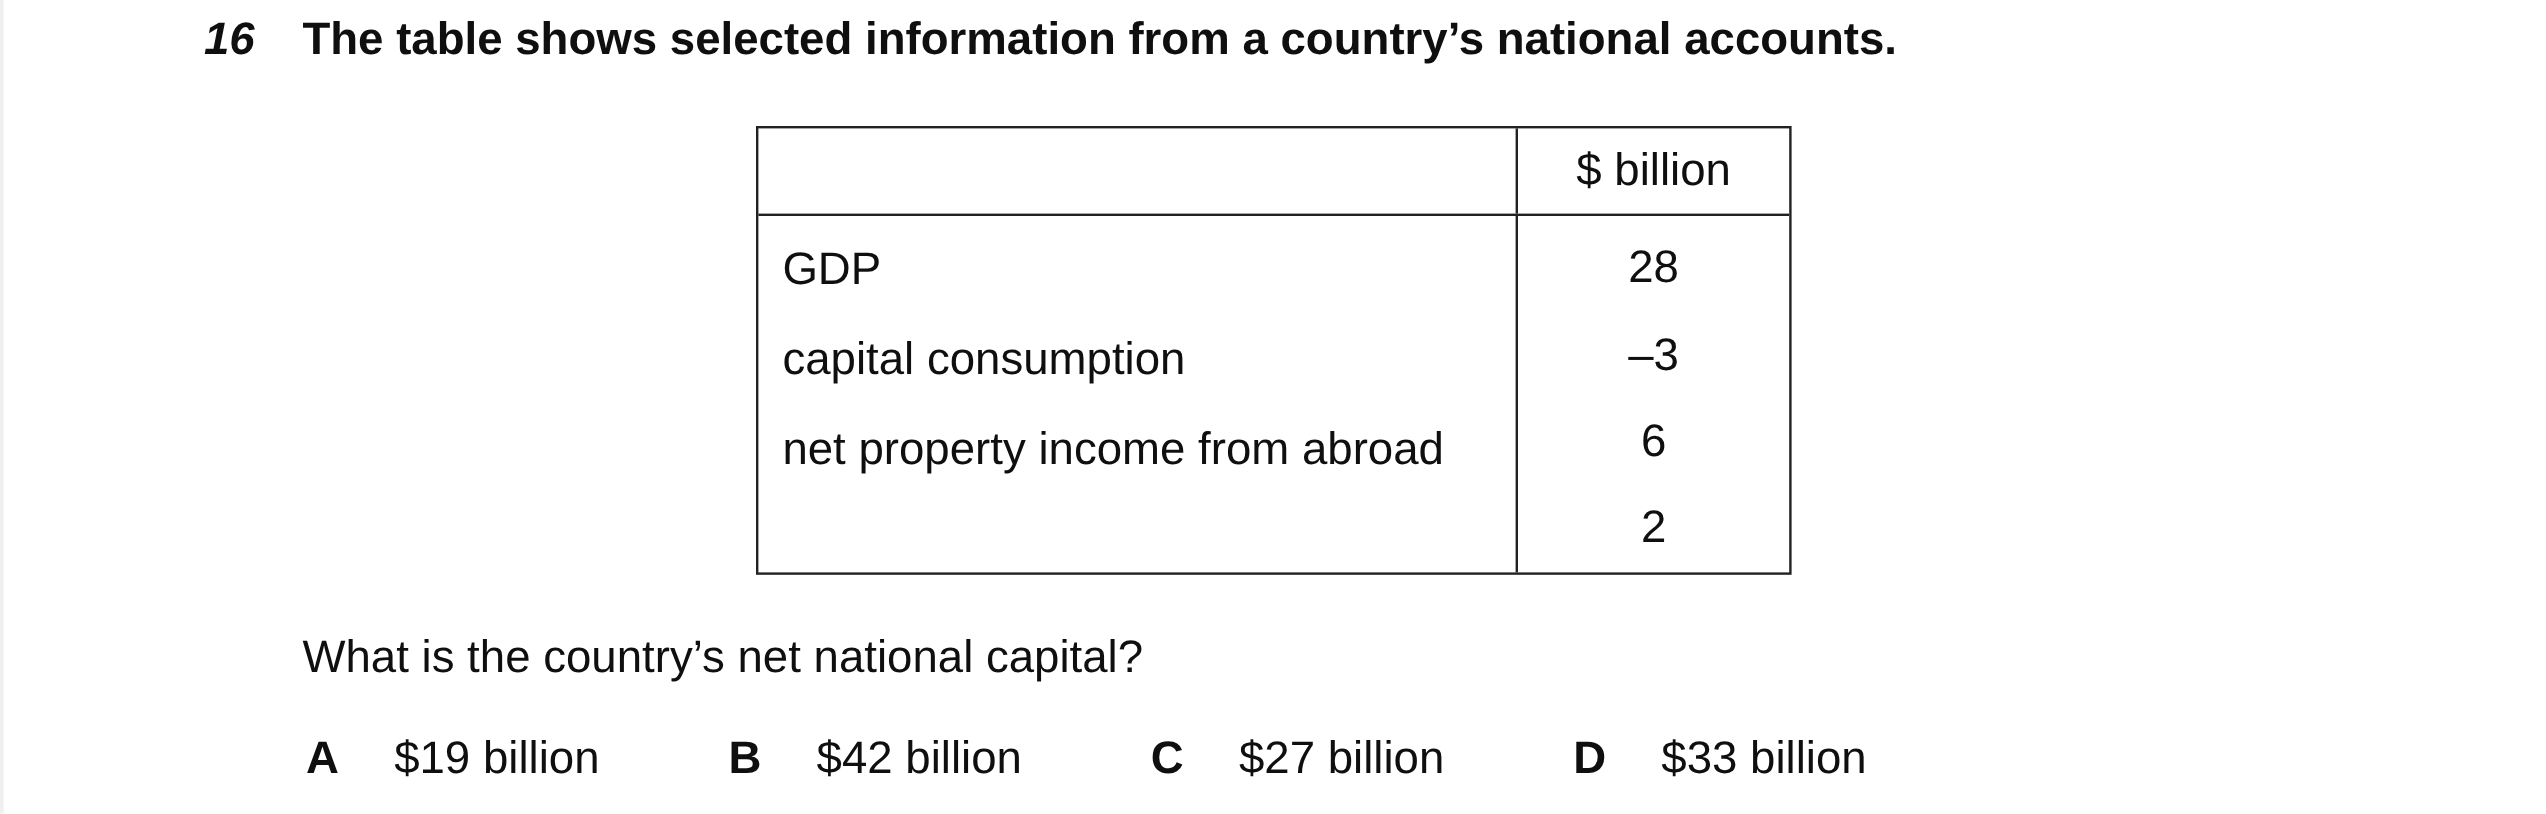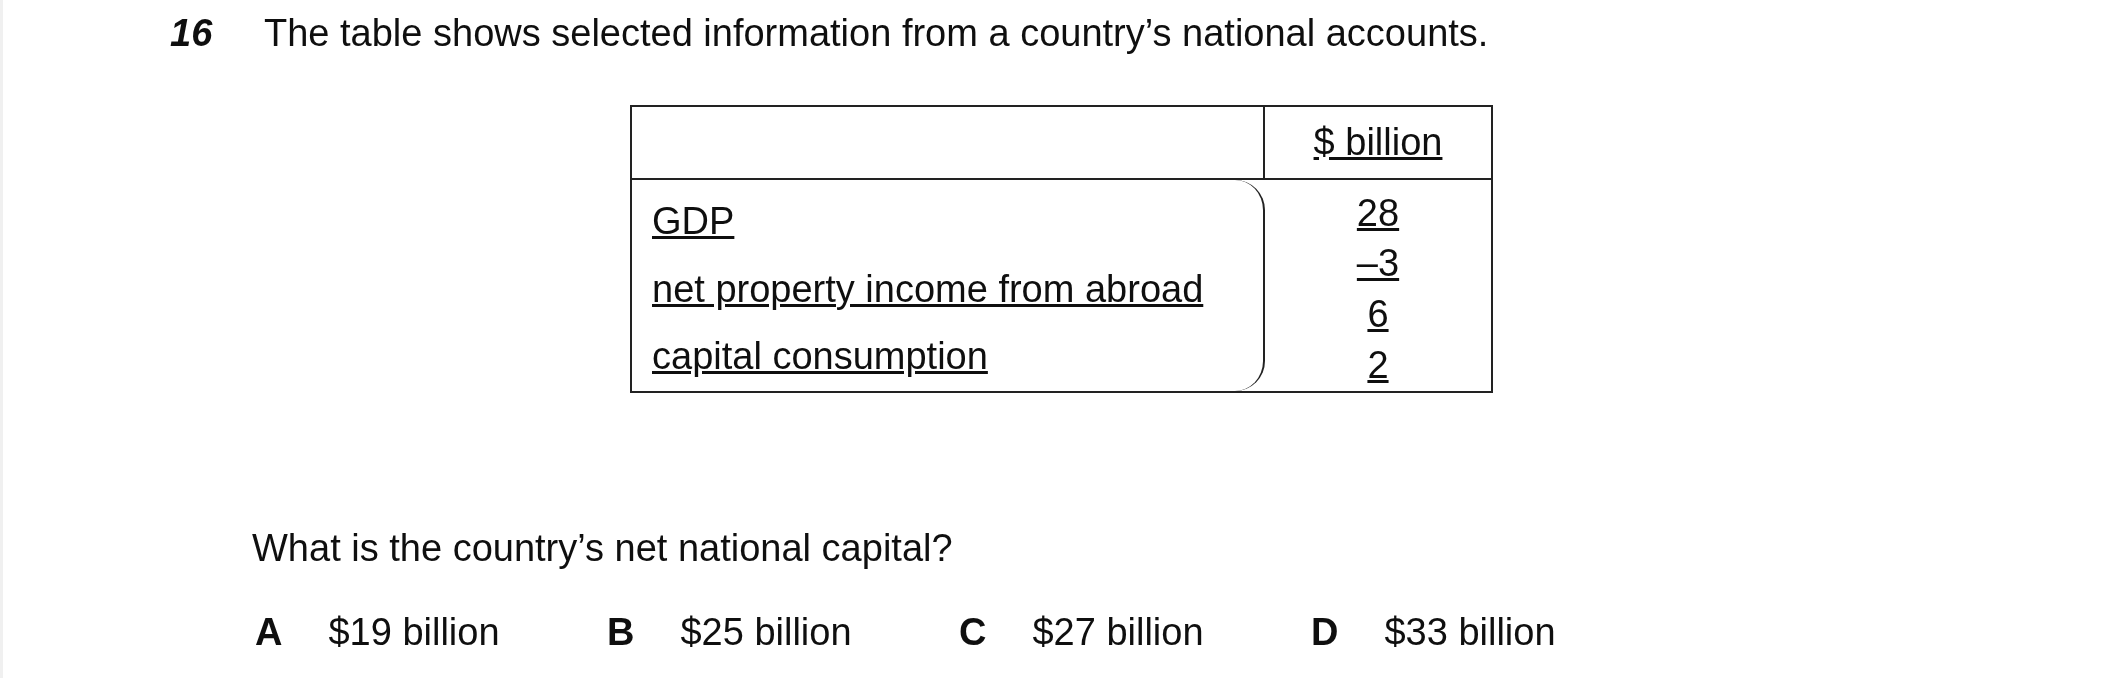--- a/index.html
+++ b/index.html
@@ -27,35 +27,35 @@
 
   .question-number {
     position: absolute;
     left: 170px;
     top: 12px;
     font-weight: bold;
     font-style: italic;
   }
   .question-prompt {
     position: absolute;
-    left: 264px;
+    left: 252px;
     top: 12px;
+    font-weight: bold;
   }
 
   .qtable {
     position: absolute;
     left: 630px;
     top: 105px;
     width: 863px;
-    height: 288px;
+    height: 374px;
     border: 2px solid #222222;
     box-sizing: border-box;
     display: flex;
     flex-direction: column;
-    text-decoration: underline;
   }
   .qtable .thead {
     flex: none;
     height: 73px;
     display: flex;
     border-bottom: 2px solid #222222;
     box-sizing: border-box;
   }
   .qtable .th-empty {
     width: 633px;
@@ -75,21 +75,20 @@
     min-height: 0;
   }
   .qtable .col-labels {
     width: 633px;
     flex: none;
     border-right: 2px solid #222222;
     box-sizing: border-box;
     padding: 8px 0 0 20px;
     display: flex;
     flex-direction: column;
-    border-radius: 30px;
   }
   .qtable .col-values {
     flex: 1;
     padding-top: 8px;
     display: flex;
     flex-direction: column;
     align-items: center;
   }
   .qtable .label-cell {
     height: 75px;
@@ -132,41 +131,41 @@
 <span class="question-prompt">The table shows selected information from a country’s national accounts.</span>
 
 <div class="qtable">
   <div class="thead">
     <div class="th-empty"></div>
     <div class="th-value">$ billion</div>
   </div>
   <div class="tbody">
     <div class="col-labels">
       <div class="label-cell">GDP</div>
+      <div class="label-cell">capital consumption</div>
       <div class="label-cell">net property income from abroad</div>
-      <div class="label-cell">capital consumption</div>
     </div>
     <div class="col-values">
       <div class="value-cell">28</div>
       <div class="value-cell">–3</div>
       <div class="value-cell">6</div>
       <div class="value-cell">2</div>
     </div>
   </div>
 </div>
 
 <span class="sub-question">What is the country’s net national capital?</span>
 
 <div class="option option-a">
   <span class="letter">A</span>
   <span class="value">$19 billion</span>
 </div>
 <div class="option option-b">
   <span class="letter">B</span>
-  <span class="value">$25 billion</span>
+  <span class="value">$42 billion</span>
 </div>
 <div class="option option-c">
   <span class="letter">C</span>
   <span class="value">$27 billion</span>
 </div>
 <div class="option option-d">
   <span class="letter">D</span>
   <span class="value">$33 billion</span>
 </div>
 

